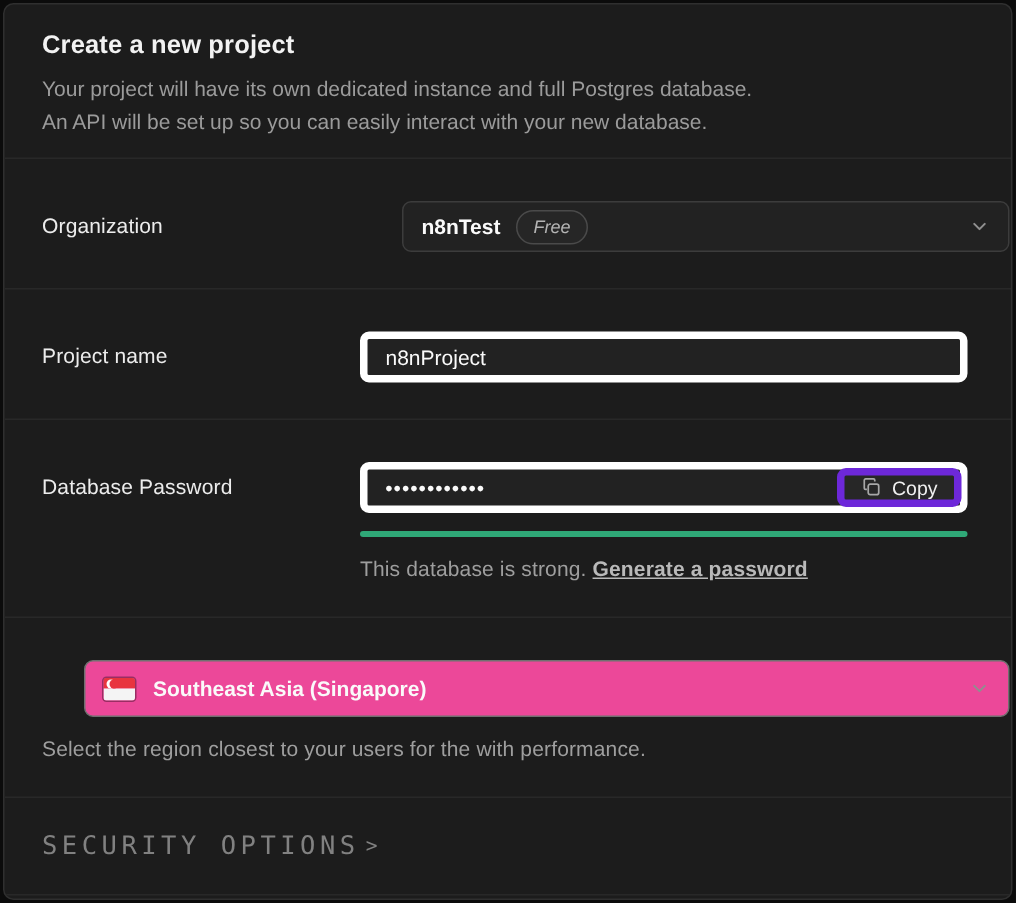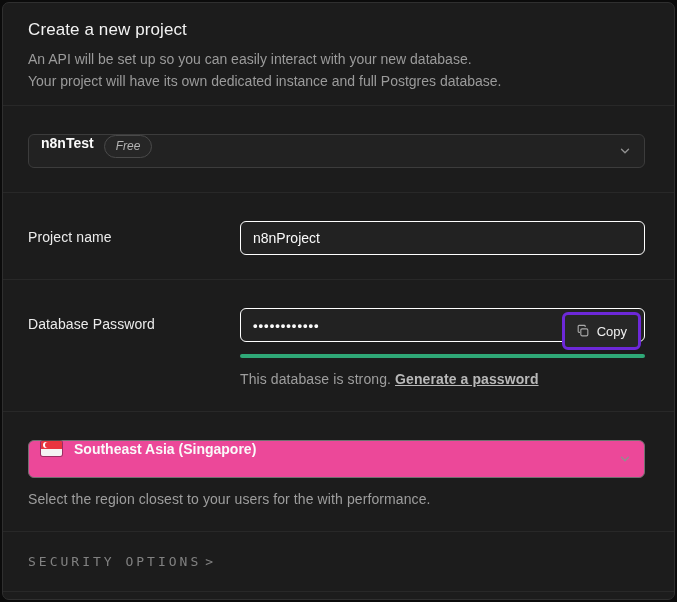--- a/index.html
+++ b/index.html
@@ -12,65 +12,66 @@
   .dialog {
     position: absolute; left: 2px; top: 2px; right: 2px; bottom: 2px;
     background: #1c1c1c;
     border: 1px solid #2f2f2f;
     border-radius: 7px;
     overflow: hidden;
     display: flex; flex-direction: column;
   }
   
   .dlg-header { padding: 17px 25px 13px 25px; border-bottom: 1px solid #282828; }
-  .dlg-title { font-size: 17px; font-weight: normal; color: #f2f2f2; margin-bottom: 8px; letter-spacing: .1px; }
+  .dlg-title { font-size: 17px; font-weight: bold; color: #f2f2f2; margin-bottom: 8px; letter-spacing: .1px; }
   .dlg-desc { font-size: 14px; color: #9b9b9b; line-height: 22px; }
   
   .row { display: flex; padding: 28px 29px 24px 25px; border-bottom: 1px solid #282828; }
   .row-label { width: 212px; flex: 0 0 212px; font-size: 14px; color: #ececec; padding-top: 8px; letter-spacing: .1px; }
   .row-field { flex: 1; min-width: 0; }
   
   .select, .text-input-wrap {
     position: relative;
     width: 100%; height: 34px;
     background: #222222;
     border: 1px solid #3c3c3c;
     border-radius: 6px;
-    display: flex; align-items: flex-start;
+    display: flex; align-items: center;
     padding: 0 12px;
     cursor: pointer;
+    margin-left: 28px;
   }
   .select-value { font-size: 14px; font-weight: bold; color: #fafafa; }
   .badge {
     margin-left: 10px;
     font-size: 12px; color: #b4b4b4;
     border: 1px solid #4a4a4a; background: #262626;
     border-radius: 999px;
     padding: 3px 11px 4px 11px;
     font-style: italic;
   }
   .chevron-down { position: absolute; right: 12px; top: 50%; transform: translateY(-50%); display: flex; }
   .text-input {
     width: 100%; height: 34px;
     background: #222222;
-    border: 1px solid #ffffff;
+    border: 5px solid #ffffff;
     border-radius: 6px;
     color: #fafafa; font-size: 14px;
     padding: 0 12px;
     font-family: "Liberation Sans", sans-serif;
     outline: none;
   }
   .pw-wrap { position: relative; width: 100%; }
   .pw-input { letter-spacing: 1px; font-weight: bold; font-size: 13px; padding-right: 90px; }
   .copy-btn {
     position: absolute; right: 4px; top: 4px;
-    height: 38px;
+    height: 26px;
     display: flex; align-items: center; gap: 7px;
     background: #272727;
-    border: 3px solid #6d28d9;
+    border: 5px solid #6d28d9;
     border-radius: 6px;
     padding: 0 11px;
     color: #f0f0f0; font-size: 13px;
     cursor: pointer;
   }
   .strength-bar {
     margin-top: 12px;
     height: 4px; width: 100%;
     background: #2fa877;
     border-radius: 2px;
@@ -90,39 +91,40 @@
   .flag .crescent::after { content: ""; position: absolute; left: 2px; top: 0; width: 6px; height: 6px; border-radius: 50%; background: #e8343f; }
   
   .section-row {
     display: flex; align-items: center;
     padding: 22px 25px;
     border-bottom: 1px solid #282828;
     cursor: pointer;
   }
   .section-row-label {
     font-family: "DejaVu Sans Mono", "Liberation Mono", monospace;
-    font-size: 13px; color: #818181; letter-spacing: 3px;
+    font-size: 17px; color: #818181; letter-spacing: 3px;
   }
   .section-chevron {
     font-family: "DejaVu Sans Mono", "Liberation Mono", monospace;
     font-size: 13px; color: #818181; margin-left: 4px;
   }
 </style>
 </head>
 <body>
 
 <div class="dialog">
 
   <div class="dlg-header">
     <div class="dlg-title">Create a new project</div>
+    <div class="dlg-desc">Your project will have its own dedicated instance and full Postgres database.</div>
     <div class="dlg-desc">An API will be set up so you can easily interact with your new database.</div>
-    <div class="dlg-desc">Your project will have its own dedicated instance and full Postgres database.</div>
   </div>
 
   <div class="row">
+    <div class="row-label">Organization</div>
     <div class="row-field">
       <div class="select">
         <span class="select-value">n8nTest</span>
         <span class="badge">Free</span>
         <span class="chevron-down">
           <svg width="14" height="14" viewBox="0 0 16 16" fill="none" stroke="#8f8f8f" stroke-width="1.6" stroke-linecap="round" stroke-linejoin="round">
               <path d="M4 6l4 4 4-4"></path>
             </svg>
         </span>
       </div>

